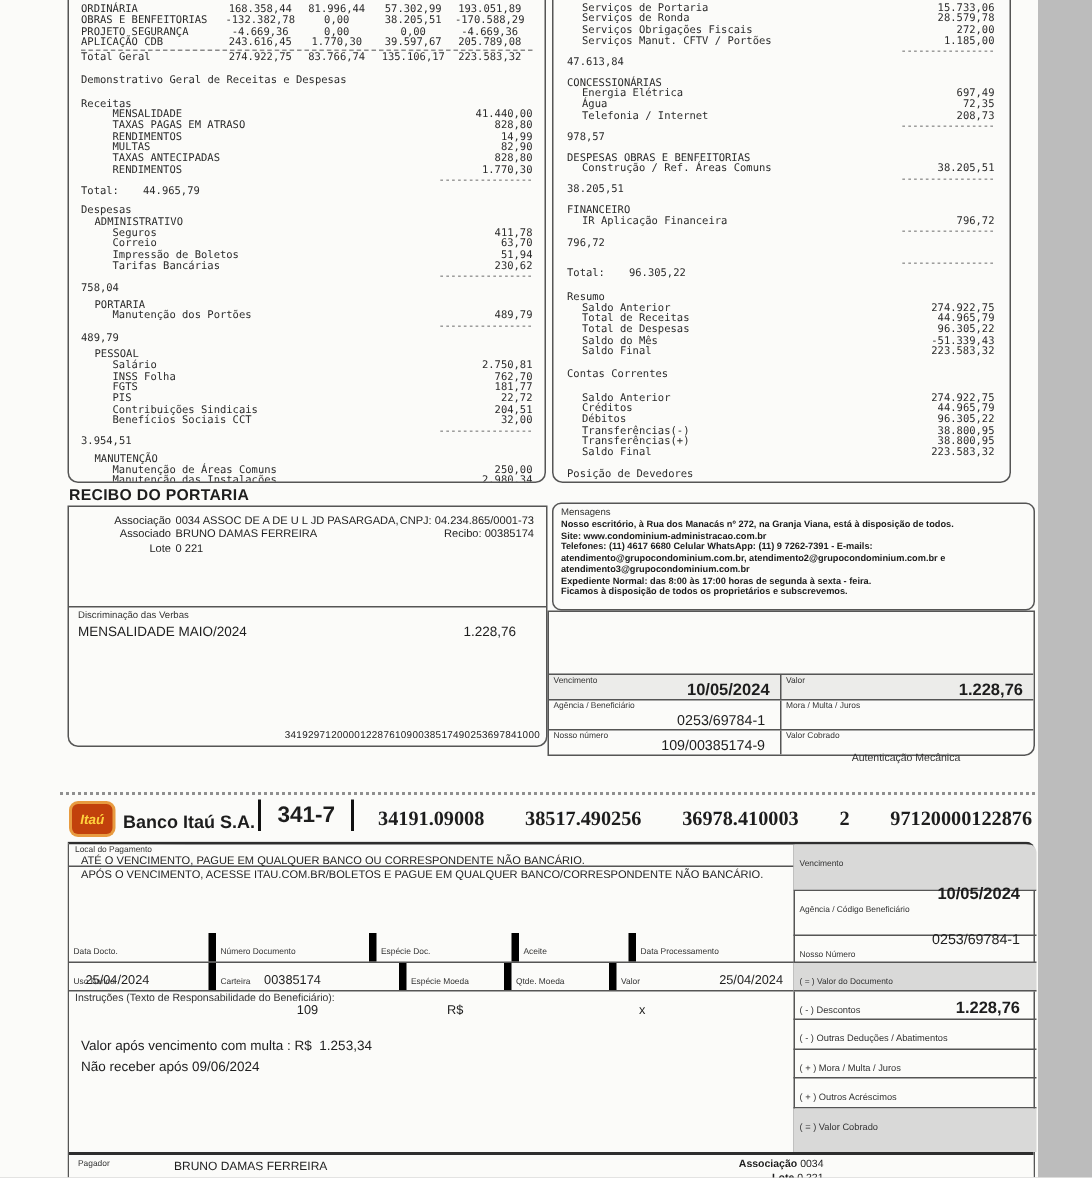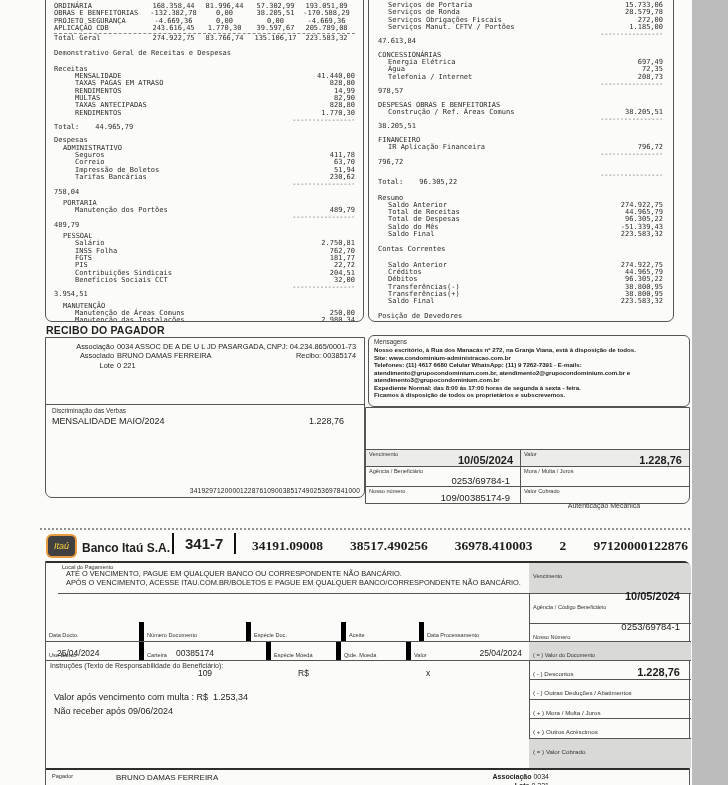--- a/index.html
+++ b/index.html
@@ -45,21 +45,21 @@
   .rf-cell{position:relative;height:100%}
   .rf-c1{width:155px}
   .rf-c2{width:170px;border-left:1px solid #555}
   .flab{position:absolute;left:3px;top:1px;font-size:5.6px;color:#333;white-space:nowrap}
   .rf-val-b{display:block;text-align:right;padding-right:7px;font-weight:bold;font-size:11px;line-height:17px;margin-top:4px}
   .rf-val{display:block;text-align:right;padding-right:10px;font-size:9.5px;margin-top:8px}
   .autmec{position:absolute;left:518px;top:502px;width:172px;text-align:center;font-size:7px;color:#333}
   
   .cutline{position:absolute;left:40px;top:528px;width:650px;border-top:2px dotted #8f8f8f}
   .itau-logo{position:absolute;left:46px;top:534px;width:31px;height:24px;background:#e89b40;border-radius:6px;padding:2px}
-  .itau-inner{width:100%;height:100%;background:#404040;border-radius:4px;color:#ffd23e;font-weight:normal;font-style:italic;font-size:9px;display:flex;align-items:center;justify-content:center}
+  .itau-inner{width:100%;height:100%;background:#c2410c;border-radius:4px;color:#ffd23e;font-weight:bold;font-style:italic;font-size:9px;display:flex;align-items:center;justify-content:center}
   .bank-name{position:absolute;left:82px;top:541px;font-size:12px;font-weight:bold}
   .bank-code{position:absolute;left:172px;top:533px;border-left:2px solid #111;border-right:2px solid #111;padding:2px 11px;font-size:15px;font-weight:bold}
   .digitable{position:absolute;left:252px;top:538px;width:436px;display:flex;justify-content:space-between;font-family:"Liberation Serif",serif;font-weight:bold;font-size:13.5px}
   
   .boleto{position:absolute;left:45px;top:561px;width:645px;height:224px;border-top:2px solid #2e2e2e;border-left:1px solid #555;border-right:1px solid #555;border-top-right-radius:6px}
   .b-abs{position:absolute}
   .b-lab{font-size:5.6px;color:#333;white-space:nowrap}
   .b-cell{border-bottom:1px solid #555;padding:1px 4px}
   .b-div{position:absolute;left:483px;top:0;height:205px;border-left:1px solid #555}
   .loc-line{font-size:7.4px;line-height:8.6px;padding-left:4px;white-space:nowrap}
@@ -349,21 +349,21 @@
           <span>Saldo Final</span>
           <span class="val">223.583,32</span>
         </div>
       </div>
     <div class="gap8"></div>
     <div>Posição de Devedores</div>
     <div class="gap6"></div>
 
   </div>
 
-  <div class="recibo-title">RECIBO DO PAGADOR</div>
+  <div class="recibo-title">RECIBO DO PORTARIA</div>
 
   <div class="box recibo-box">
     <div class="r-line">
       <span class="r-lab">Associação</span>
       <span>0034 ASSOC DE A DE U L JD  PASARGADA,</span>
       <span class="r-right">CNPJ: 04.234.865/0001-73</span>
     </div>
     <div class="r-line">
       <span class="r-lab">Associado</span>
       <span>BRUNO DAMAS FERREIRA</span>
@@ -437,21 +437,21 @@
       <span>34191.09008</span>
       <span>38517.490256</span>
       <span>36978.410003</span>
       <span>2</span>
       <span>97120000122876</span>
     </div>
 
   <div class="boleto">
     <div class="b-div"></div>
 
-    <div class="b-abs b-cell" style="left:12px;top:0;width:483px;height:31px">
+    <div class="b-abs b-cell" style="left:0;top:0;width:483px;height:15px">
       <div class="b-lab">Local do Pagamento</div>
       <div>
           <div class="loc-line">ATÉ O VENCIMENTO, PAGUE EM QUALQUER BANCO OU CORRESPONDENTE NÃO BANCÁRIO.</div>
           <div class="loc-line">APÓS O VENCIMENTO, ACESSE ITAU.COM.BR/BOLETOS E PAGUE EM QUALQUER BANCO/CORRESPONDENTE NÃO BANCÁRIO.</div>
         </div>
     </div>
     <div class="b-abs b-cell" style="left:0;top:59px;width:483px;height:20px;padding:0">
       <div class="cellrow">
         <div class="c" style="width:93px">
           <span class="b-lab">Data Docto.</span>

